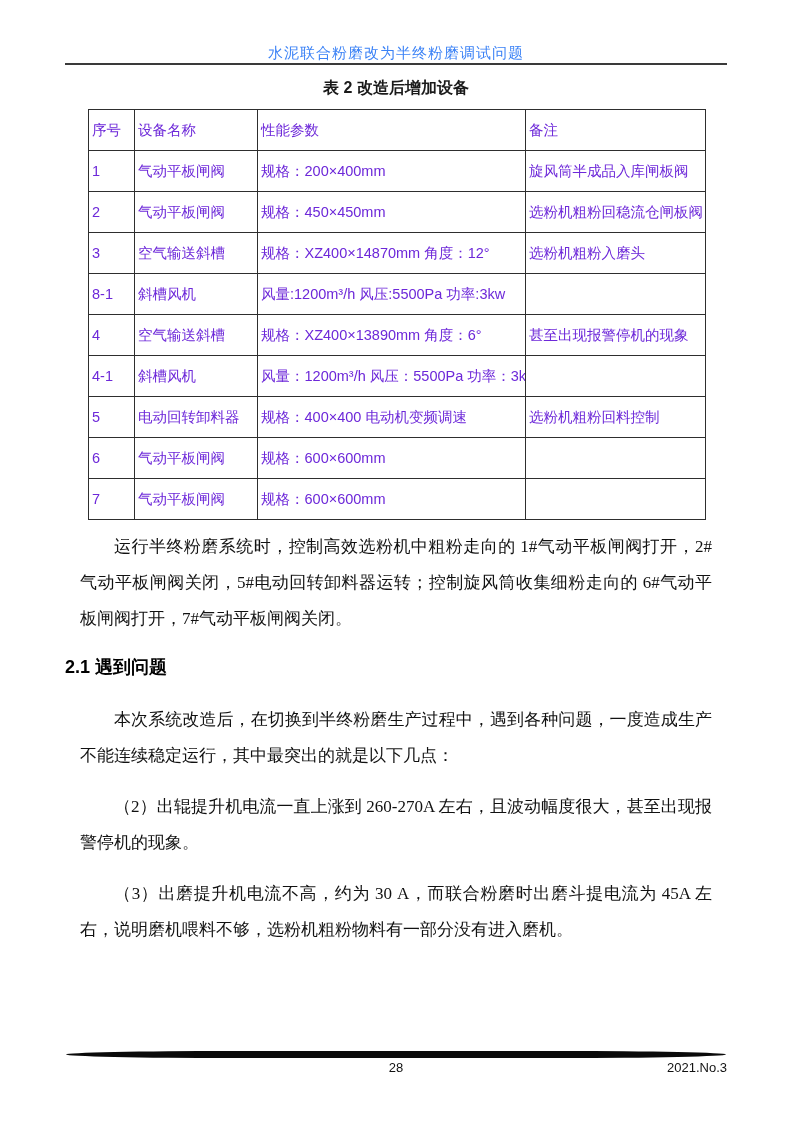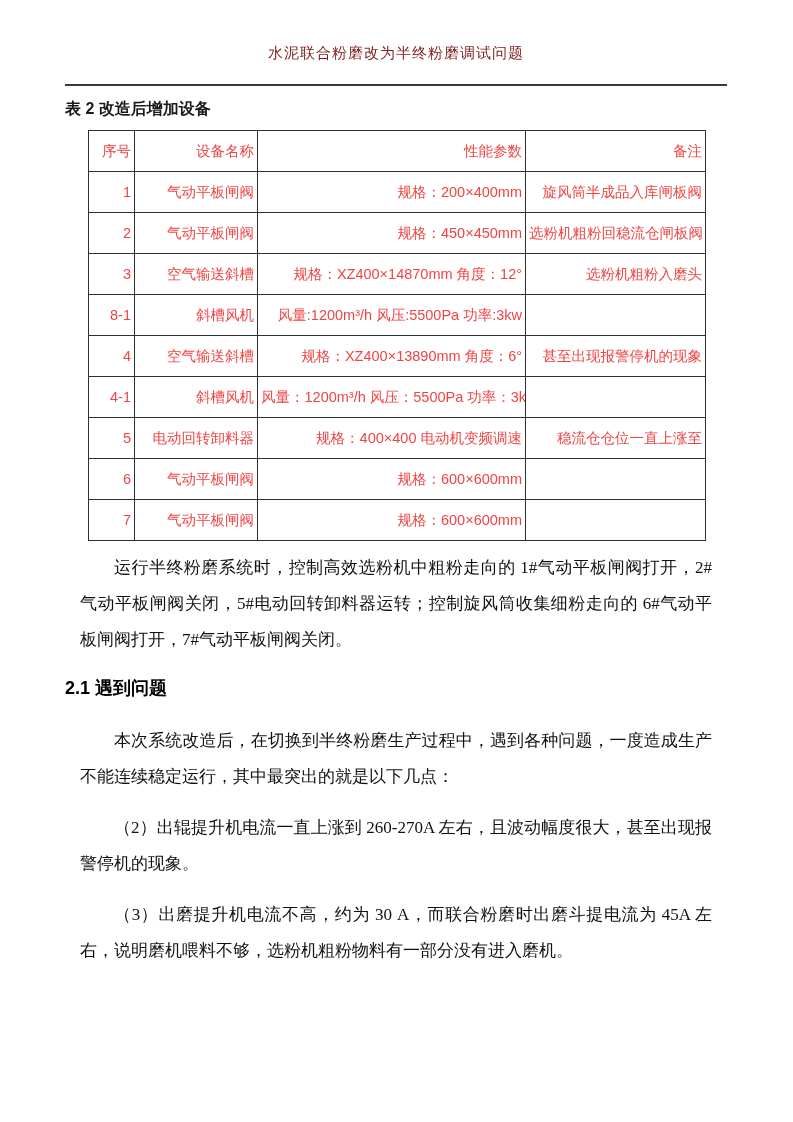--- a/index.html
+++ b/index.html
@@ -12,47 +12,48 @@
     font-family:"Liberation Serif","DejaVu Serif",serif;
     overflow:hidden;
   }
   .content{position:absolute;left:65px;top:0;width:662px;}
   
   .running-header{
     padding-top:44px;
     text-align:center;
     font-size:15px;
     letter-spacing:1px;
-    color:#7f1d1d;
+    color:#3b82f6;
     border-bottom:2px solid #3a3a3a;
-    padding-bottom:21px;
+    padding-bottom:0;
   }
   
   .table-caption{
     margin-top:13px;
+    text-align:center;
     font-family:"Liberation Sans","DejaVu Sans",sans-serif;
     font-weight:bold;
     font-size:16px;
   }
   
   table.equip{
     border-collapse:collapse;
     table-layout:fixed;
     width:617px;
     margin:10px 0 0 23px;
     font-size:14.5px;
   }
   table.equip td{
     border:1.5px solid #2e2e2e;
-    text-align:right;
+    text-align:left;
     vertical-align:middle;
     height:40px;
     padding:0 3px;
     font-family:"Liberation Sans","DejaVu Sans",sans-serif;
-    color:#ef4444;
+    color:#6d28d9;
     overflow:hidden;
     white-space:nowrap;
   }
   col.c0{width:46px;} col.c1{width:123px;} col.c2{width:268px;} col.c3{width:180px;}
   
   .bodytext{font-size:17px;line-height:36px;text-align:justify;color:#111;}
   .para{margin:15px;text-indent:2em;}
   .para.first{margin-top:9px;}
   .sec-heading{
     margin:12px 0 0 0;
@@ -140,21 +141,21 @@
         <tr>
           <td>4-1</td>
           <td>斜槽风机</td>
           <td>风量：1200m³/h 风压：5500Pa 功率：3kw</td>
           <td></td>
         </tr>
         <tr>
           <td>5</td>
           <td>电动回转卸料器</td>
           <td>规格：400×400 电动机变频调速</td>
-          <td>稳流仓仓位一直上涨至</td>
+          <td>选粉机粗粉回料控制</td>
         </tr>
         <tr>
           <td>6</td>
           <td>气动平板闸阀</td>
           <td>规格：600×600mm</td>
           <td></td>
         </tr>
         <tr>
           <td>7</td>
           <td>气动平板闸阀</td>
@@ -167,13 +168,20 @@
     <div class="bodytext">
       <p class="para first">运行半终粉磨系统时，控制高效选粉机中粗粉走向的 1#气动平板闸阀打开，2#气动平板闸阀关闭，5#电动回转卸料器运转；控制旋风筒收集细粉走向的 6#气动平板闸阀打开，7#气动平板闸阀关闭。</p>
       <h3 class="subsec-heading">2.1 遇到问题</h3>
       <p class="para">本次系统改造后，在切换到半终粉磨生产过程中，遇到各种问题，一度造成生产不能连续稳定运行，其中最突出的就是以下几点：</p>
       <p class="para">（2）出辊提升机电流一直上涨到 260-270A 左右，且波动幅度很大，甚至出现报警停机的现象。</p>
       <p class="para">（3）出磨提升机电流不高，约为 30 A，而联合粉磨时出磨斗提电流为 45A 左右，说明磨机喂料不够，选粉机粗粉物料有一部分没有进入磨机。</p>
     </div>
 
   </div>
 
+  <div class="footer">
+    <div class="footer-bar"></div>
+    <div class="footer-row">
+      <span class="footer-page">28</span>
+      <span class="footer-issue">2021.No.3</span>
+    </div>
+  </div>
 </div>
 
 </body></html>

